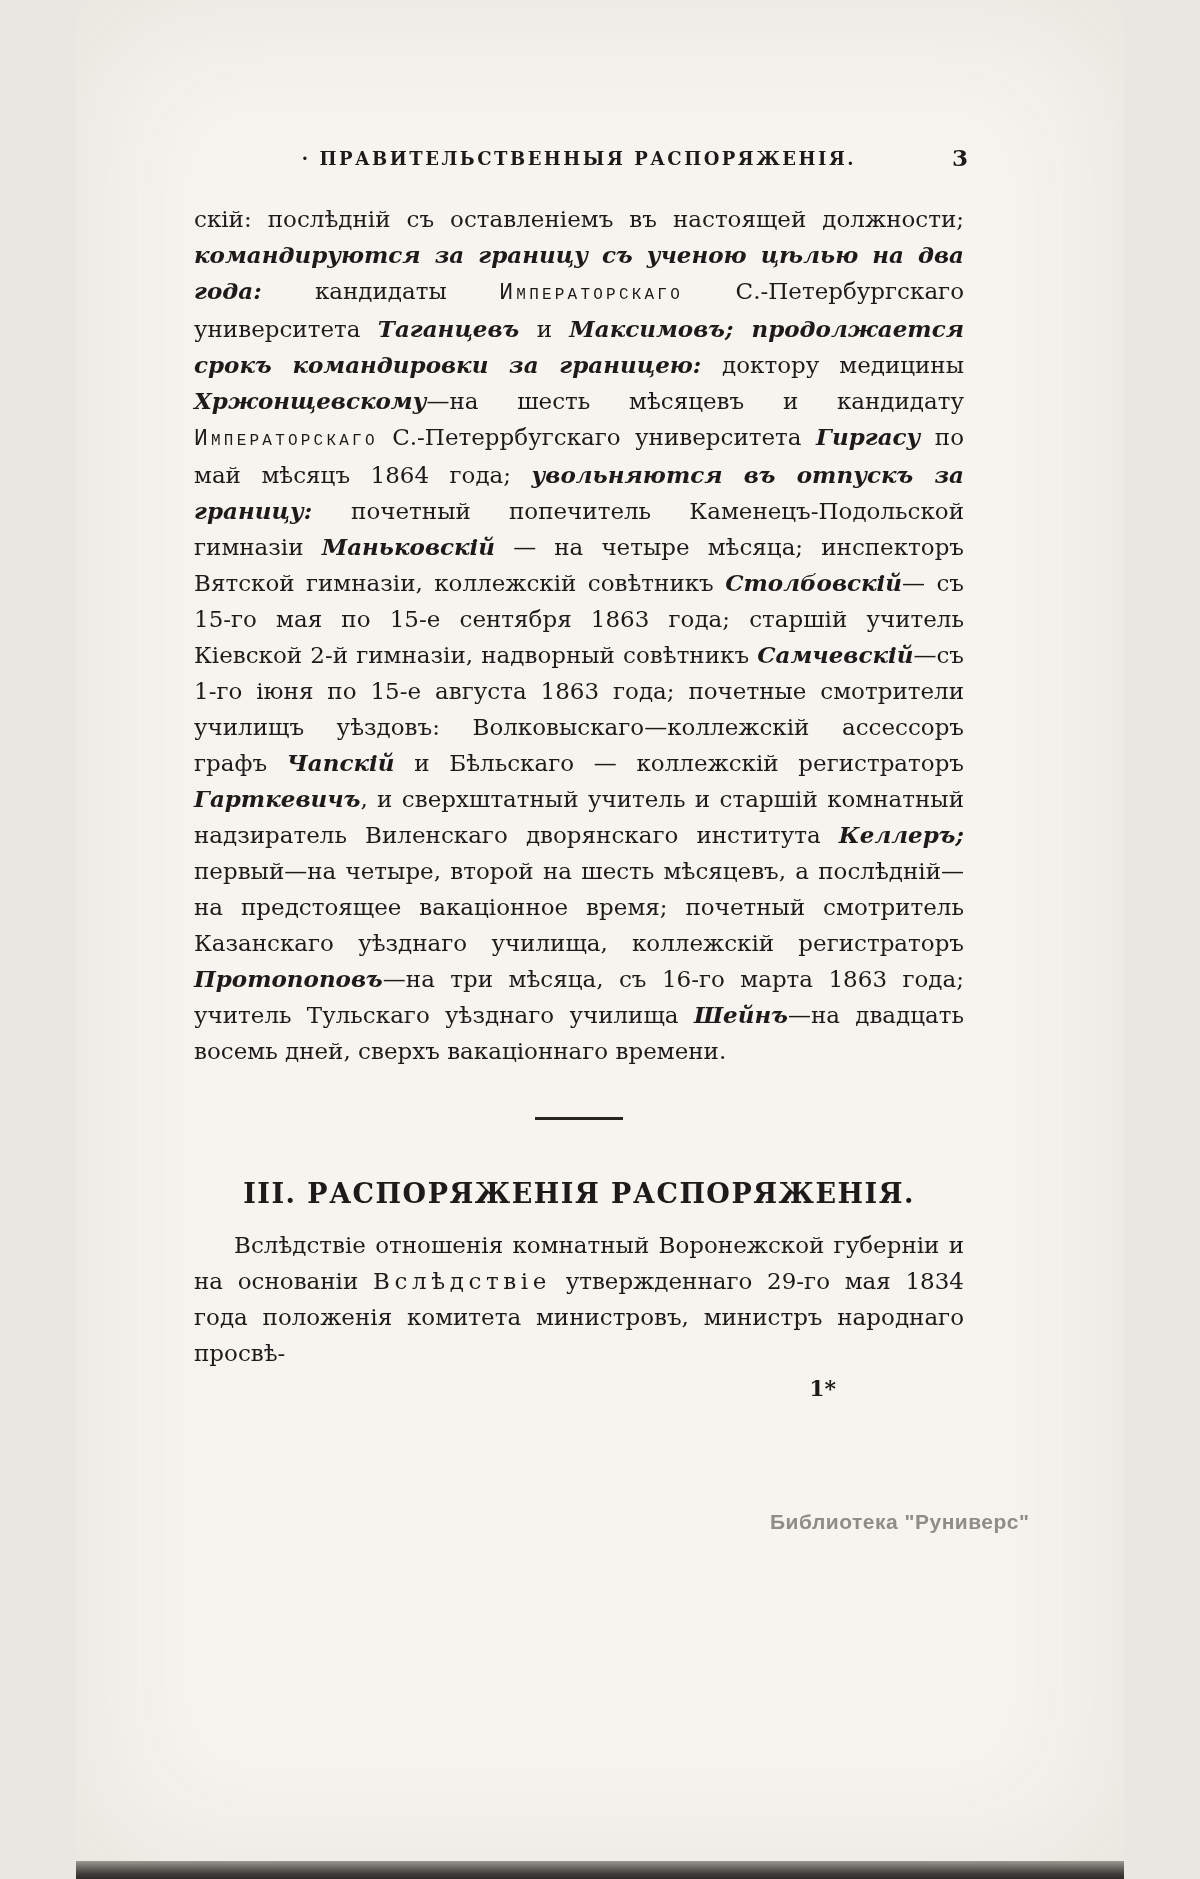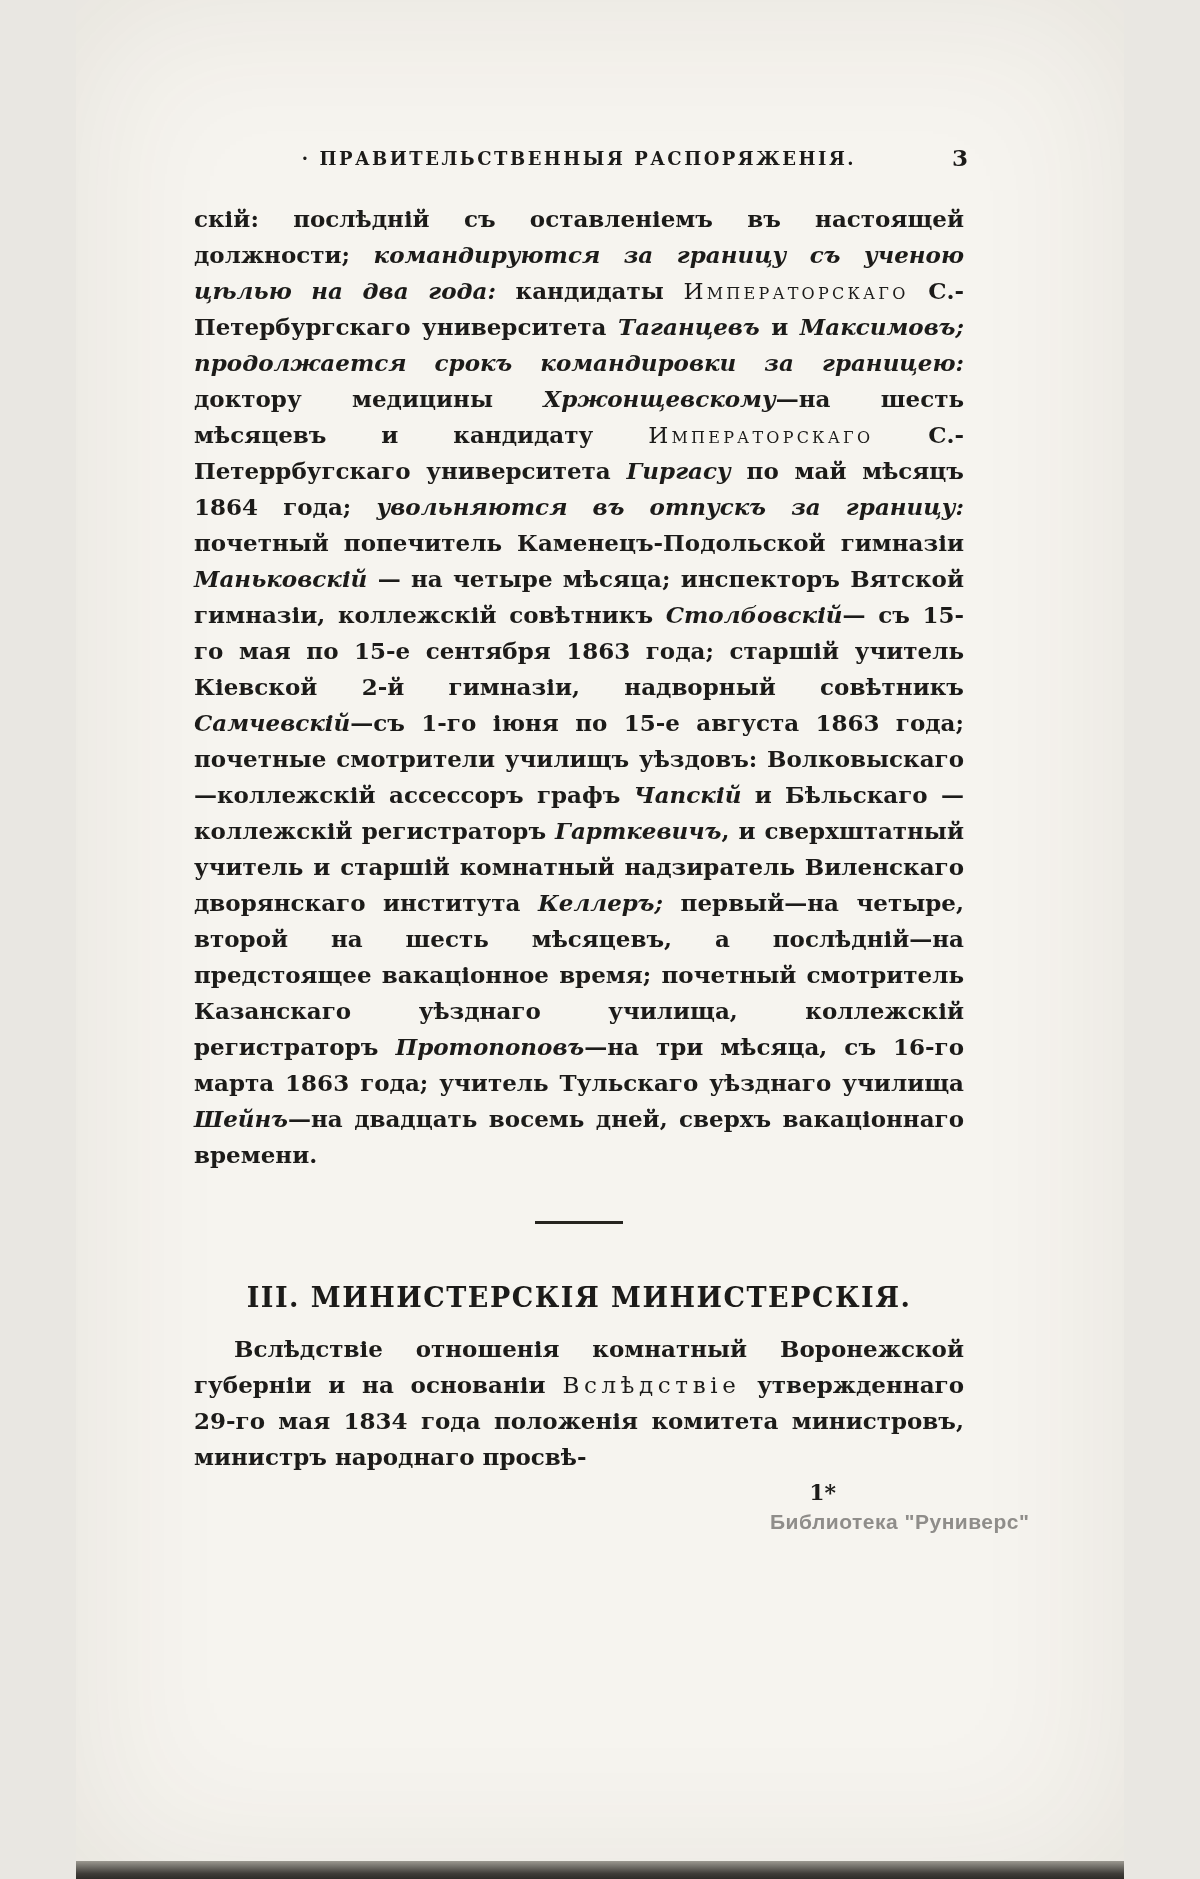--- a/index.html
+++ b/index.html
@@ -36,23 +36,23 @@
     font-size:23px;
     font-weight:700;
     letter-spacing:0;
   }
   .body-par {
     margin-top:32px;
     font-size:23px;
     line-height:36px;
     text-align:justify;
   }
-  .seg-r { font-style:normal;font-weight:bold; }
+  .seg-r { font-style:normal; }
   .seg-i { font-style:italic;font-weight:bold; }
-  .seg-c { font-variant:small-caps; letter-spacing:0.14em; }
+  .seg-c { font-variant:small-caps; letter-spacing:0.14em;font-family:Liberation Mono, monospace; }
   .seg-l { letter-spacing:0.2em; }
   .divider {
     width:88px;
     border-top:3px solid #26241f;
     margin:48px auto 0 auto;
   }
   .section-heading {
     margin-top:58px;
     text-align:center;
     font-size:27px;
@@ -96,21 +96,21 @@
 
     <div class="running-head">
       <span>· ПРАВИТЕЛЬСТВЕННЫЯ РАСПОРЯЖЕНІЯ.</span>
       <span class="page-number">3</span>
     </div>
 
     <p class="body-par"><span class="seg-r">скій: послѣдній съ оставленіемъ въ настоящей должности; </span><span class="seg-i">командируются за границу съ ученою цѣлью на два года: </span><span class="seg-r">кандидаты </span><span class="seg-c">Императорскаго</span><span class="seg-r"> С.-Петербургскаго университета </span><span class="seg-i">Таганцевъ</span><span class="seg-r"> и </span><span class="seg-i">Максимовъ; продолжается срокъ командировки за границею: </span><span class="seg-r">доктору медицины </span><span class="seg-i">Хржонщевскому</span><span class="seg-r">—на шесть мѣсяцевъ и кандидату </span><span class="seg-c">Императорскаго</span><span class="seg-r"> С.-Петеррбугскаго университета </span><span class="seg-i">Гиргасу</span><span class="seg-r"> по май мѣсяцъ 1864 года; </span><span class="seg-i">увольняются въ отпускъ за границу: </span><span class="seg-r">почетный попечитель Каменецъ-Подольской гимназіи </span><span class="seg-i">Маньковскій</span><span class="seg-r"> — на четыре мѣсяца; инспекторъ Вятской гимназіи, коллежскій совѣтникъ </span><span class="seg-i">Столбовскій</span><span class="seg-r">— съ 15-го мая по 15-е сентября 1863 года; старшій учитель Кіевской 2-й гимназіи, надворный совѣтникъ </span><span class="seg-i">Самчевскій</span><span class="seg-r">—съ 1-го іюня по 15-е августа 1863 года; почетные смотрители училищъ уѣздовъ: Волковыскаго—коллежскій ассессоръ графъ </span><span class="seg-i">Чапскій</span><span class="seg-r"> и Бѣльскаго — коллежскій регистраторъ </span><span class="seg-i">Гарткевичъ</span><span class="seg-r">, и сверхштатный учитель и старшій комнатный надзиратель Виленскаго дворянскаго института </span><span class="seg-i">Келлеръ;</span><span class="seg-r"> первый—на четыре, второй на шесть мѣсяцевъ, а послѣдній—на предстоящее вакаціонное время; почетный смотритель Казанскаго уѣзднаго училища, коллежскій регистраторъ </span><span class="seg-i">Протопоповъ</span><span class="seg-r">—на три мѣсяца, съ 16-го марта 1863 года; учитель Тульскаго уѣзднаго училища </span><span class="seg-i">Шейнъ</span><span class="seg-r">—на двадцать восемь дней, сверхъ вакаціоннаго времени.</span></p>
 
     <div class="divider"></div>
 
-    <h2 class="section-heading">III. МИНИСТЕРСКІЯ МИНИСТЕРСКІЯ.</h2>
+    <h2 class="section-heading">III. РАСПОРЯЖЕНІЯ РАСПОРЯЖЕНІЯ.</h2>
 
 
     <p class="body-par follow-par"><span class="seg-r">Вслѣдствіе отношенія комнатный Воронежской губерніи и на основаніи </span><span class="seg-l">Вслѣдствіе</span><span class="seg-r"> утвержденнаго 29-го мая 1834 года положенія комитета министровъ, министръ народнаго просвѣ-</span></p>
 
     <div class="footer-mark">1*</div>
 
   </div>
 
   <div class="watermark">Библиотека "Руниверс"</div>
 

